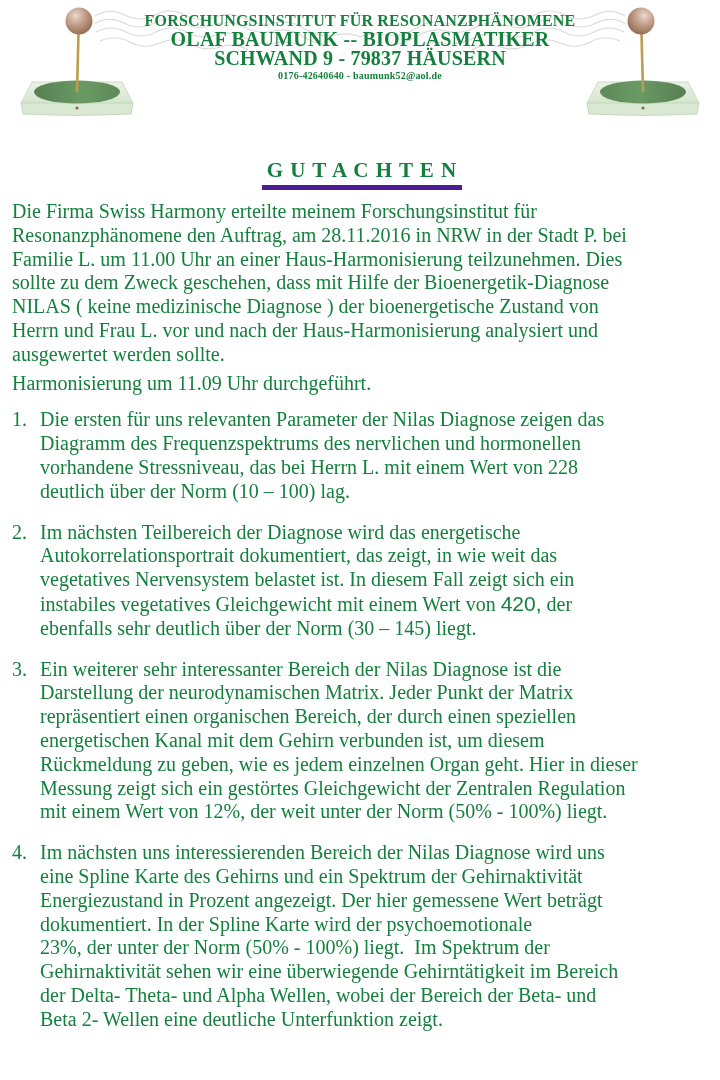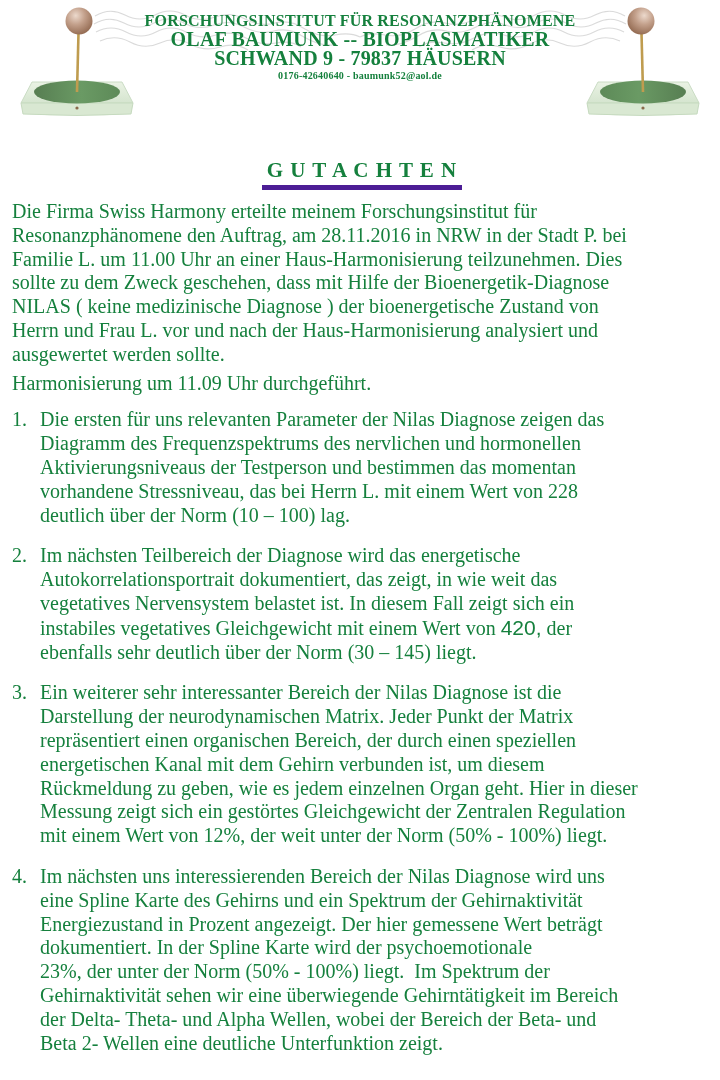--- a/index.html
+++ b/index.html
@@ -123,21 +123,20 @@
     <div class="para">
         <div class="tline"><span>Harmonisierung um 11.09 Uhr durchgeführt.</span></div>
       </div>
 
     <ol class="findings">
       <li>
         <span class="marker">1.</span>
         <span class="itext">
             <div class="tline"><span>Die ersten für uns relevanten Parameter der Nilas Diagnose zeigen das</span></div>
             <div class="tline"><span>Diagramm des Frequenzspektrums des nervlichen und hormonellen</span></div>
-            <div class="tline"><span>Aktivierungsniveaus der Testperson und bestimmen das momentan</span></div>
             <div class="tline"><span>vorhandene Stressniveau, das bei Herrn L. mit einem Wert von </span><span class="bold">228</span></div>
             <div class="tline"><span>deutlich über der Norm (10 – 100) lag.</span></div>
           </span>
       </li>
       <li>
         <span class="marker">2.</span>
         <span class="itext">
             <div class="tline"><span>Im nächsten Teilbereich der Diagnose wird das energetische</span></div>
             <div class="tline"><span>Autokorrelationsportrait dokumentiert, das zeigt, in wie weit das</span></div>
             <div class="tline"><span>vegetatives Nervensystem belastet ist. In diesem Fall zeigt sich ein</span></div>

